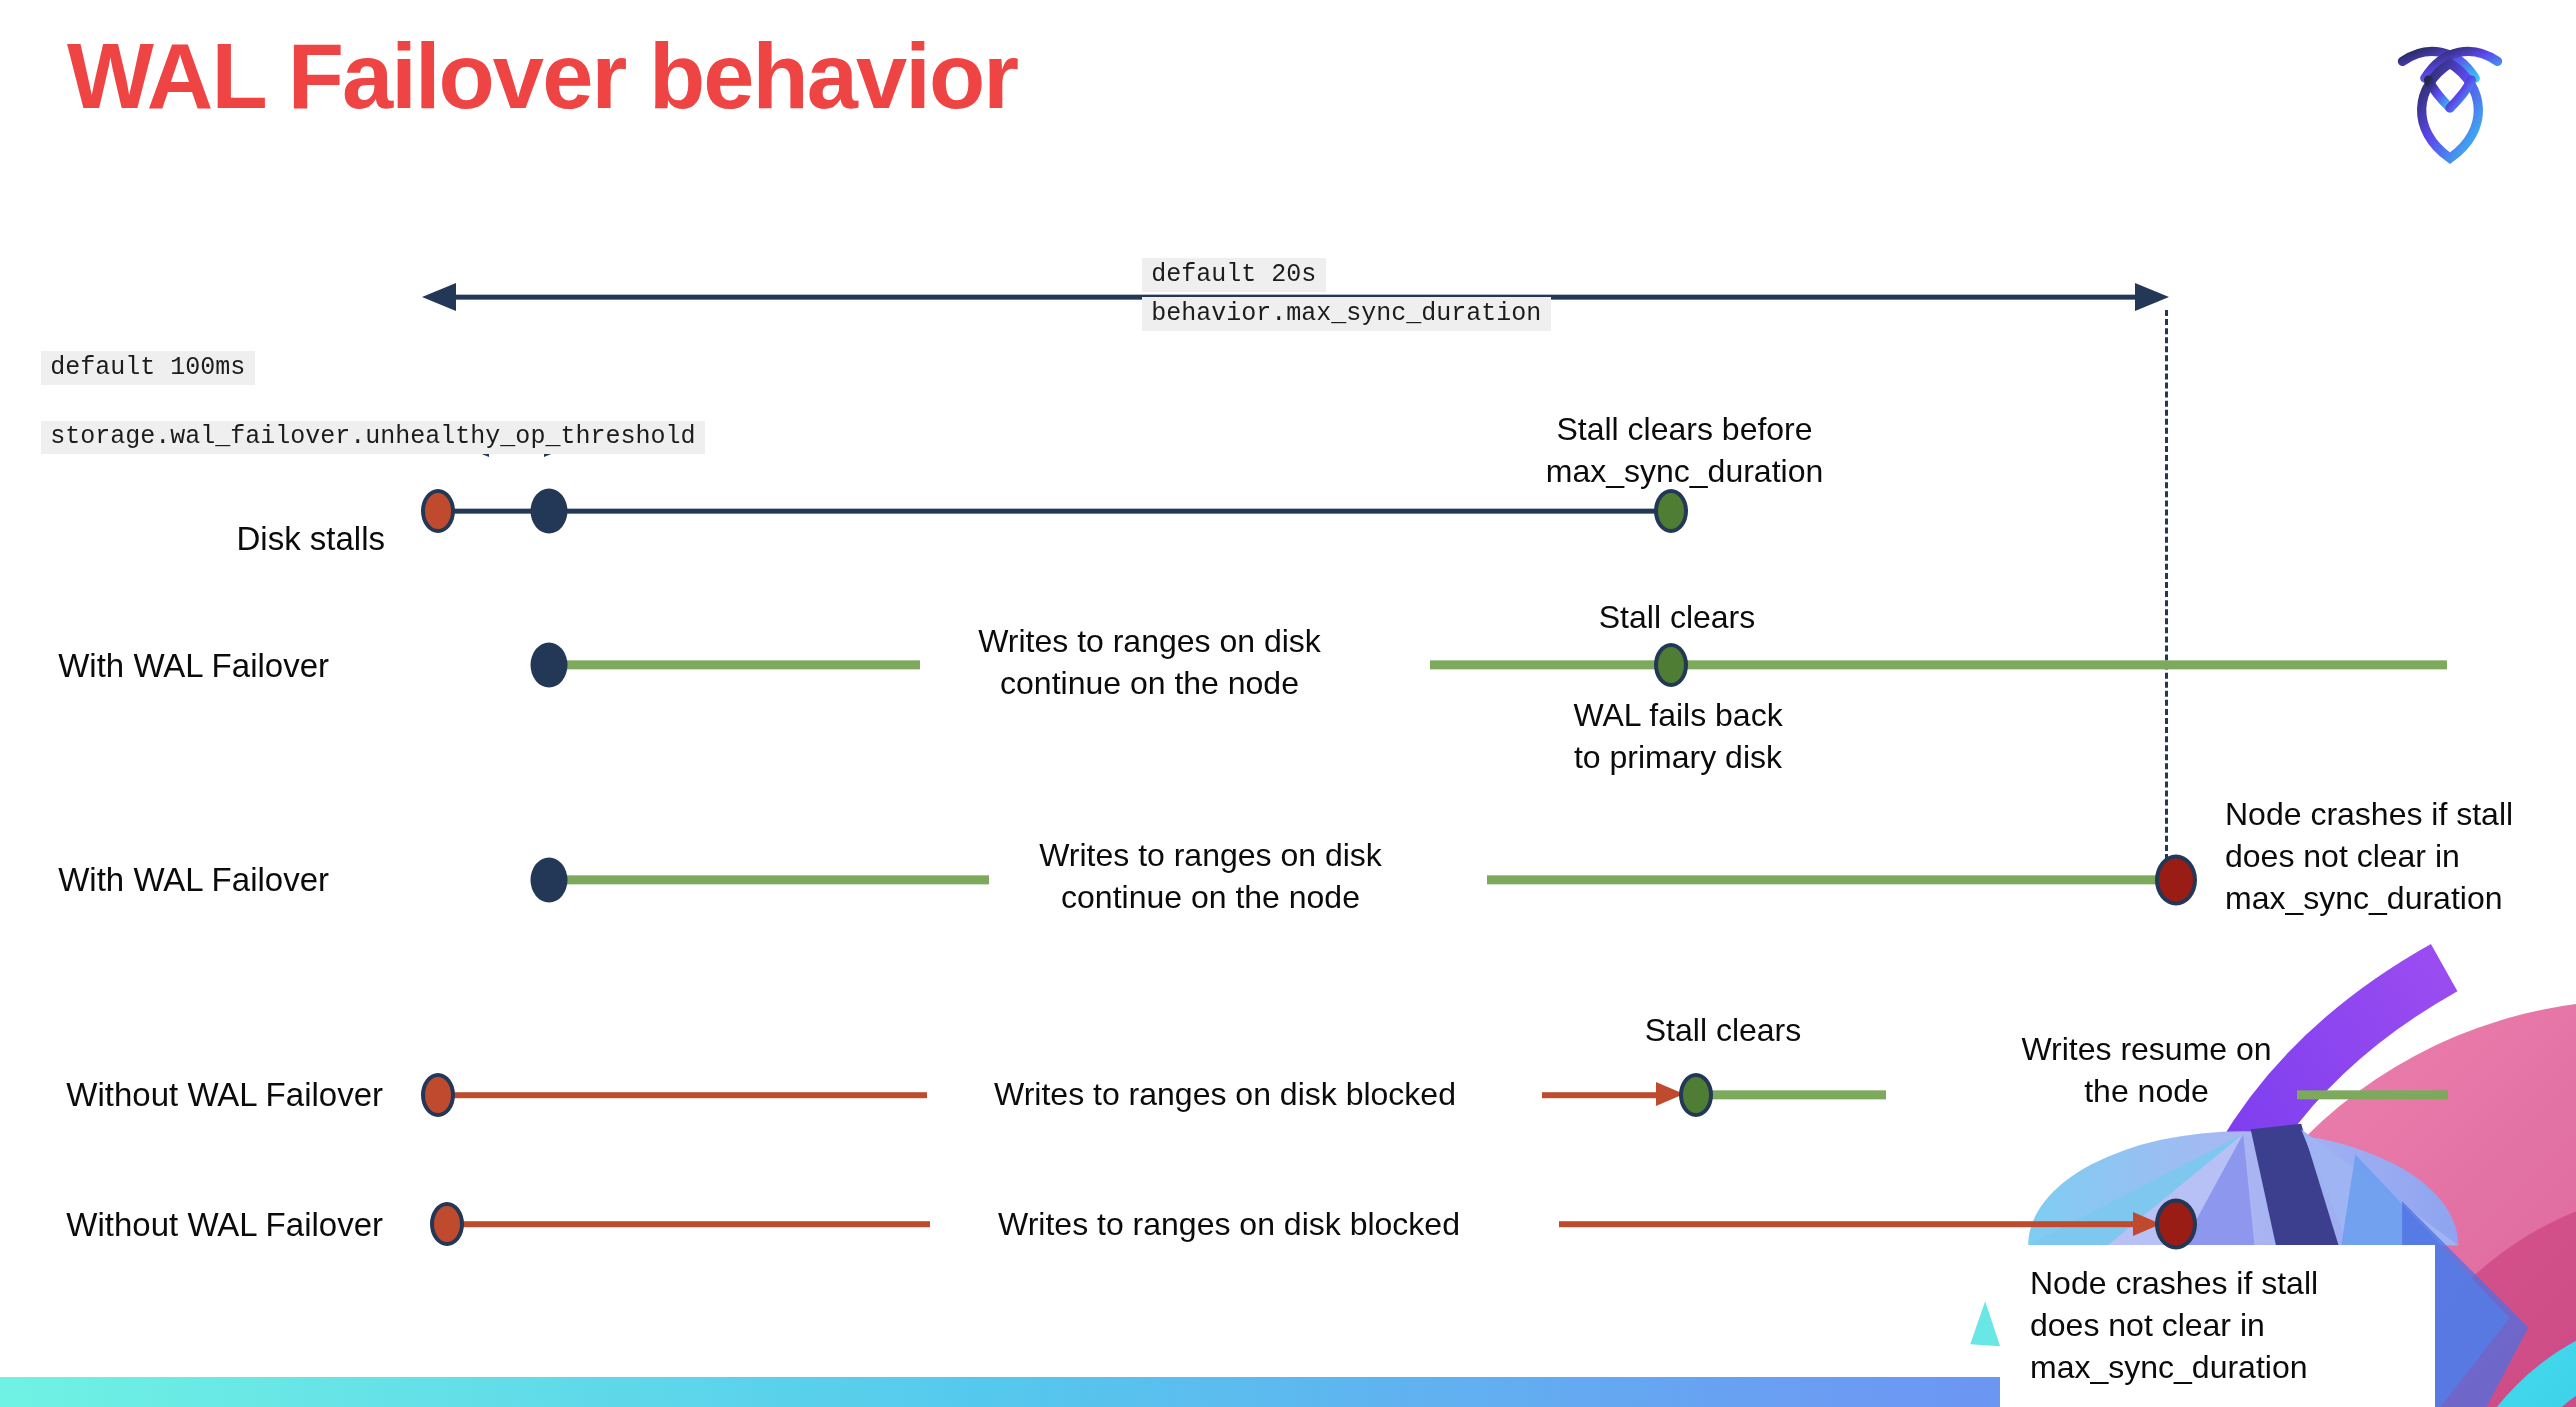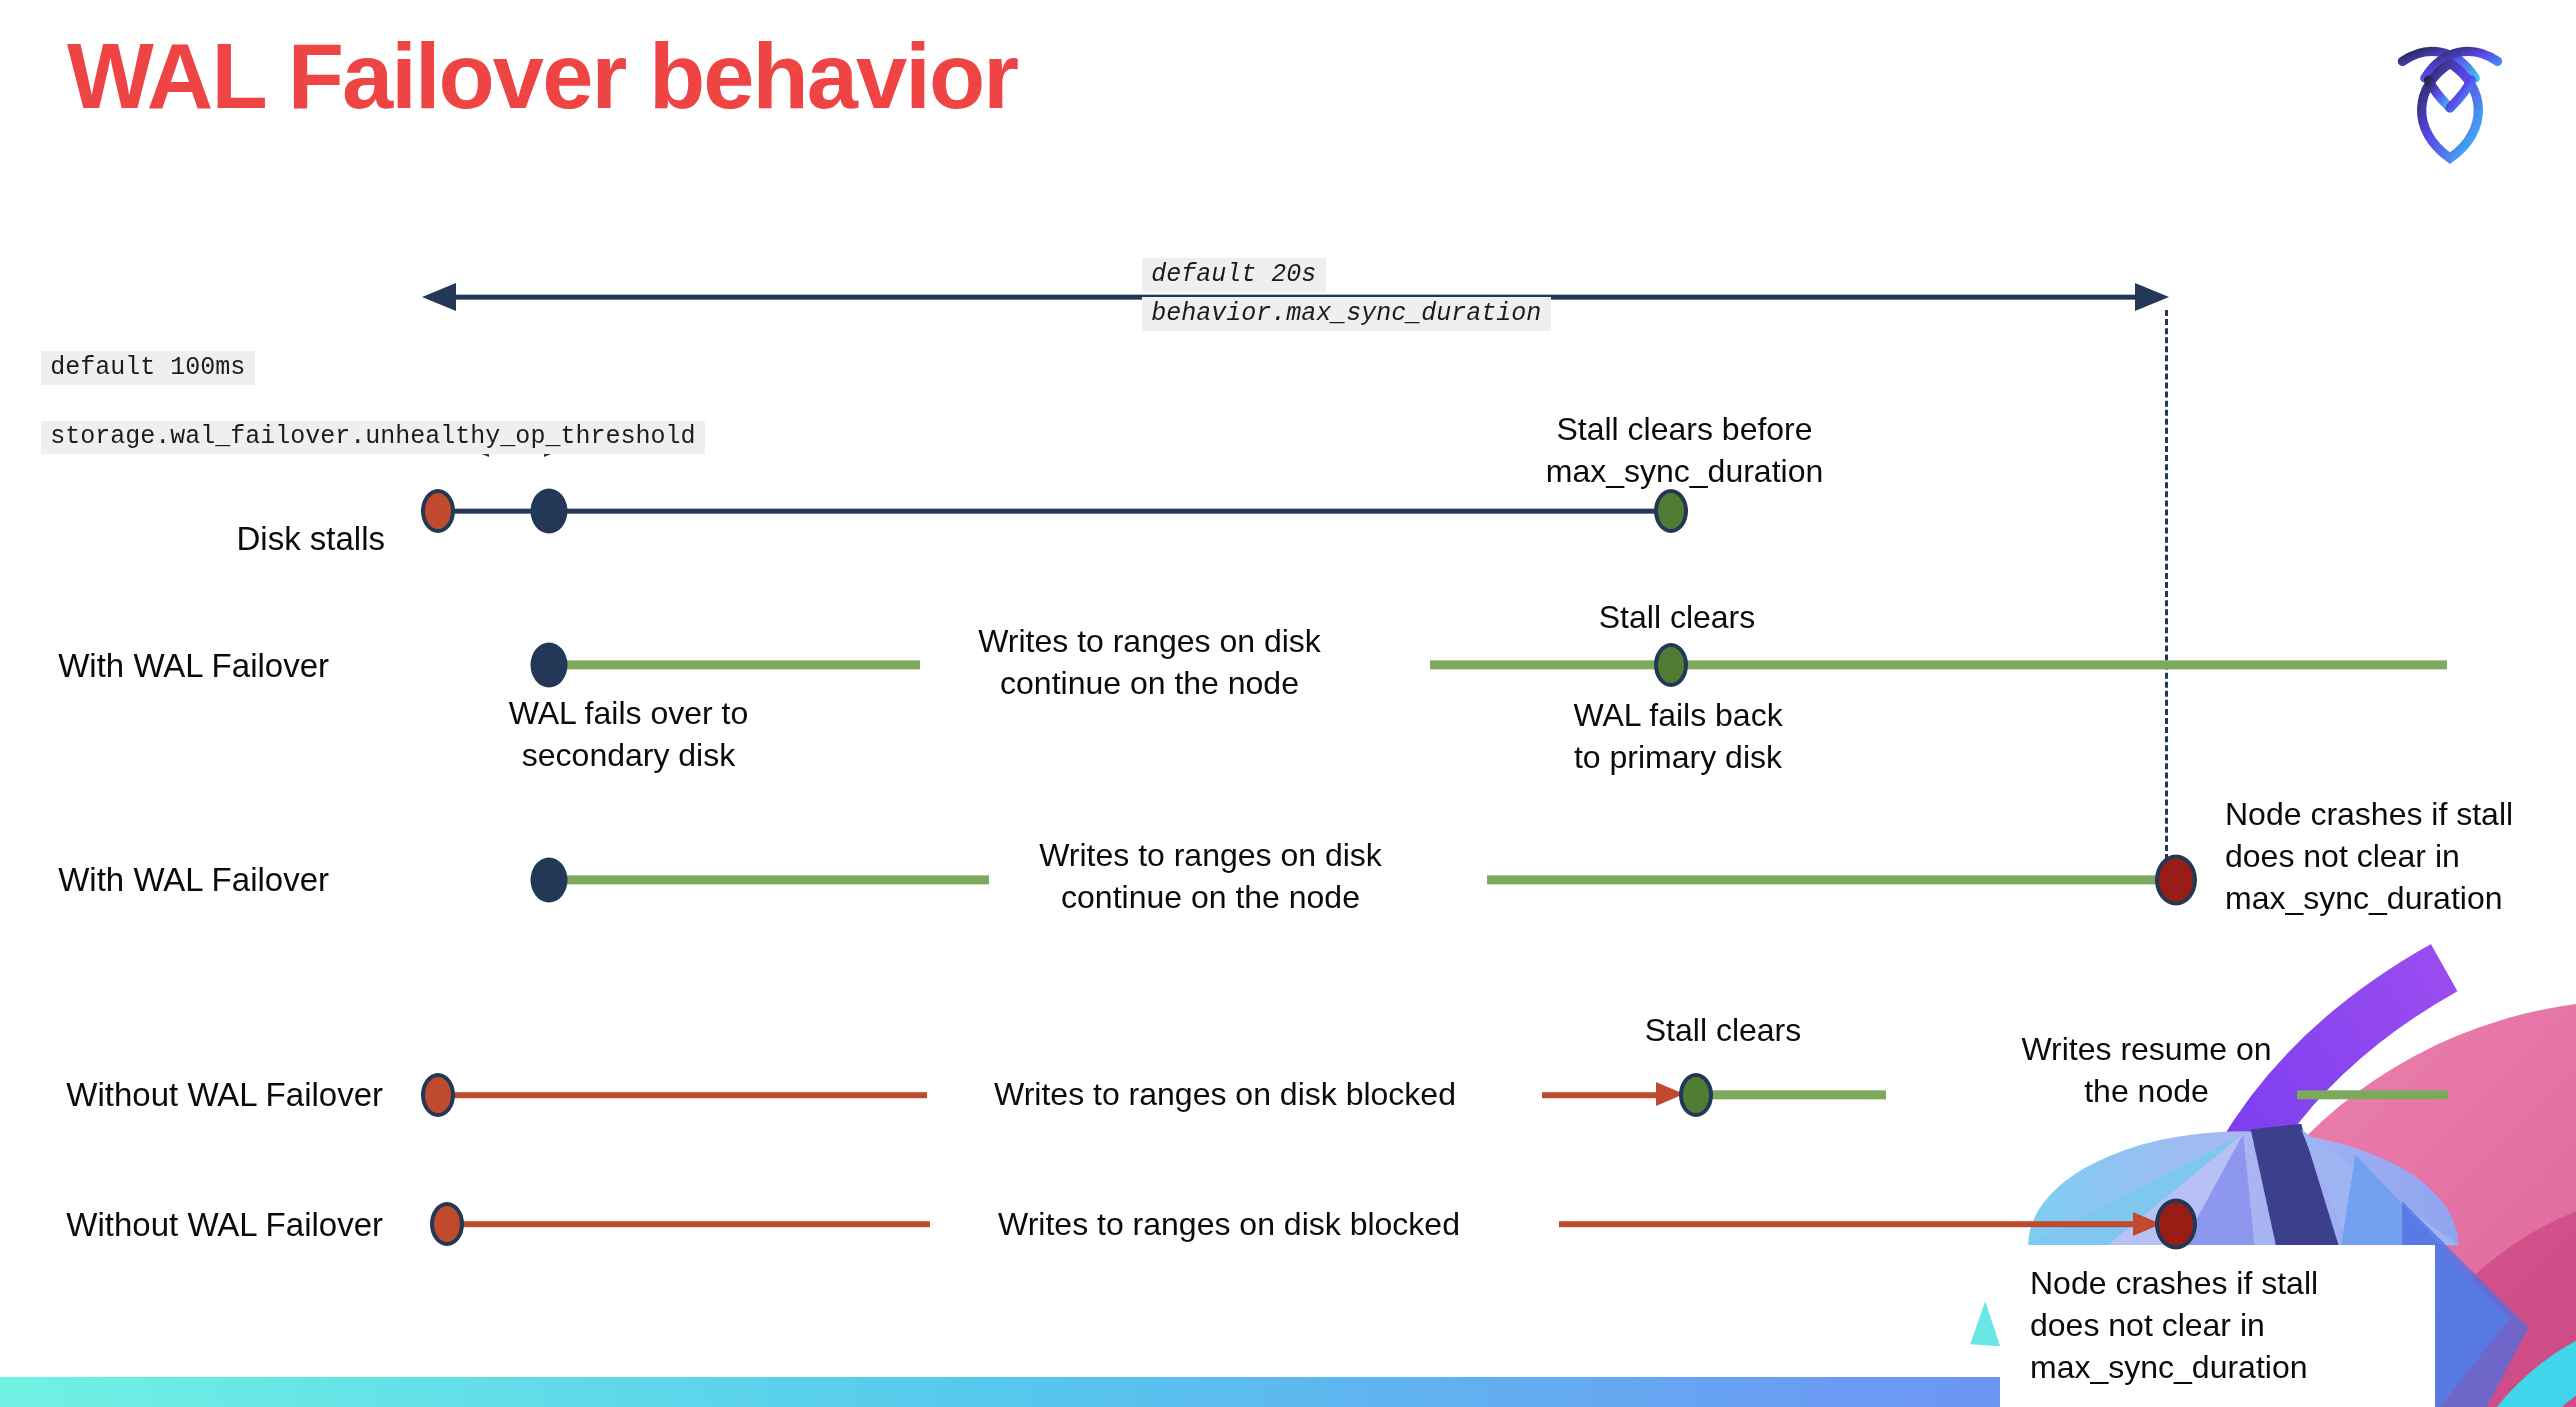--- a/index.html
+++ b/index.html
@@ -105,21 +105,21 @@
     <polygon points="520,305 655,440 610,526 520,526" fill="#4f6fe0" opacity="0.75"></polygon>
     <circle cx="840" cy="700" r="255" fill="none" stroke="url(#gCyan)" stroke-width="50"></circle>
     <circle cx="845" cy="775" r="150" fill="none" stroke="#40d8e8" stroke-width="42"></circle>
     <polygon points="58,458 74,412 90,460" fill="#4fe3e0" opacity="0.85"></polygon>
   </svg>
 
   <div class="hline navy-line" style="left:439px;top:297px;width:1720px;"></div>
   <div class="tri tri-left-big" style="left:422px;top:283px;"></div>
   <div class="tri tri-right-big" style="left:2135px;top:283px;"></div>
 
-  <div class="code-block" style="left:1142px;top:258px;font-style:italic;">
+  <div class="code-block" style="left:1142px;top:258px;">
     <span class="code-line">default 20s</span>
     <span class="code-line">behavior.max_sync_duration</span>
   </div>
 
   <div class="code-block" style="left:41px;top:351px;gap:36px;">
     <span class="code-line">default 100ms</span>
     <span class="code-line">storage.wal_failover.unhealthy_op_threshold</span>
   </div>
 
   <div class="hline navy-line" style="left:481px;top:448px;width:70px;"></div>
@@ -137,22 +137,20 @@
 max_sync_duration</div>
 
   <div class="row-label" style="left:0px;top:645px;width:329px;">With WAL Failover</div>
   <div class="dot dot-navy" style="left:549px;top:665px;"></div>
   <div class="hline green-line" style="left:553px;top:665px;width:367px;"></div>
   <div class="caption center" style="left:925px;top:620px;width:449px;">Writes to ranges on disk
 continue on the node</div>
   <div class="hline green-line" style="left:1430px;top:665px;width:1017px;"></div>
   <div class="dot dot-green" style="left:1671px;top:665px;"></div>
   <div class="caption center" style="left:1537px;top:596px;width:280px;">Stall clears</div>
-  <div class="caption center" style="left:451px;top:692px;width:355px;">WAL fails over to
-secondary disk</div>
   <div class="caption center" style="left:1505px;top:694px;width:346px;">WAL fails  back
 to primary disk</div>
 
   <div class="row-label" style="left:0px;top:859px;width:329px;">With WAL Failover</div>
   <div class="dot dot-navy" style="left:549px;top:880px;"></div>
   <div class="hline green-line" style="left:553px;top:880px;width:436px;"></div>
   <div class="caption center" style="left:986px;top:834px;width:449px;">Writes to ranges on disk
 continue on the node</div>
   <div class="hline green-line" style="left:1487px;top:880px;width:689px;"></div>
   <div class="dot dot-darkred" style="left:2176px;top:880px;"></div>

